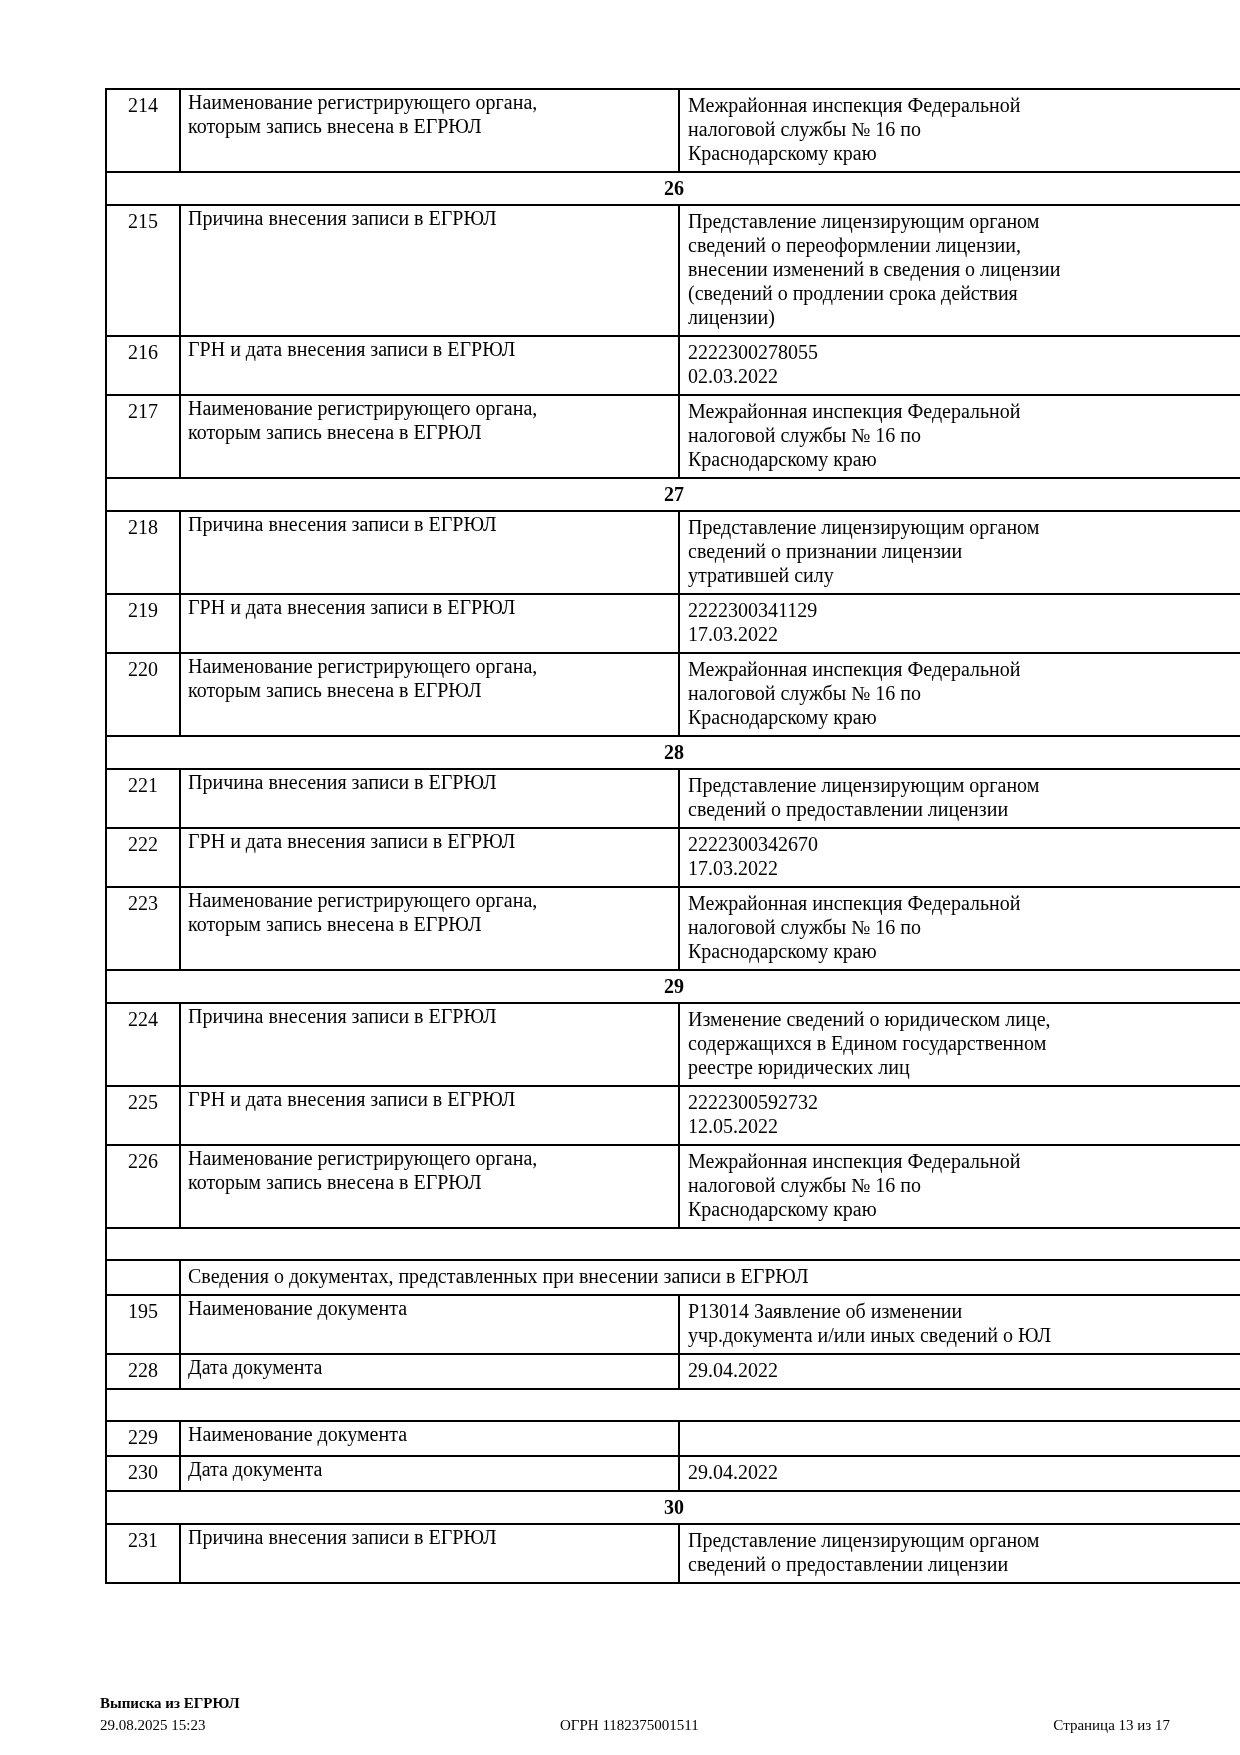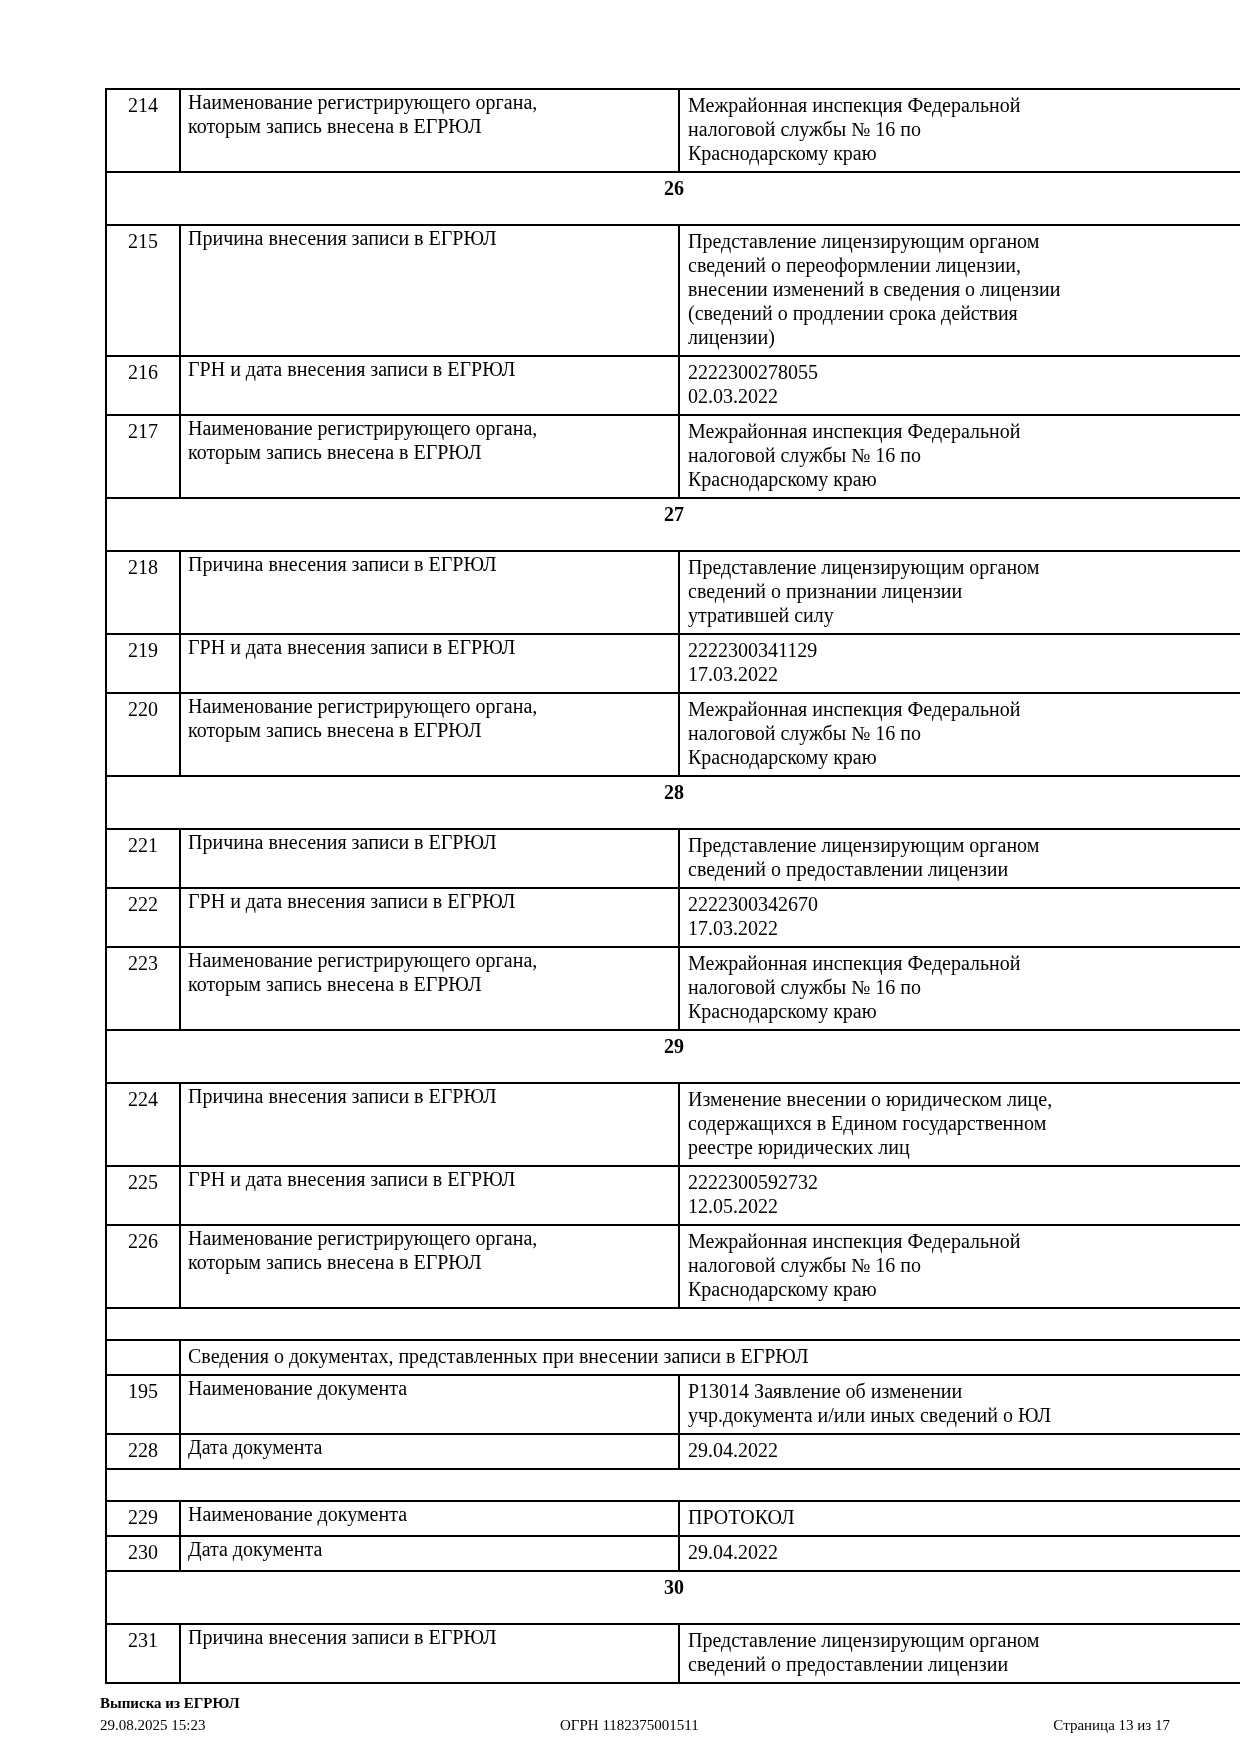--- a/index.html
+++ b/index.html
@@ -41,21 +41,21 @@
   }
   .c3 {
     flex: 1;
     padding: 3px 6px 6px 8px;
     white-space: pre-line;
   }
   .section .sec {
     flex: 1;
     text-align: center;
     font-weight: bold;
-    padding: 3px 0 24px 0;
+    padding: 3px 0 4px 0;
   }
   .spacer { height: 30px; }
   .cw {
     flex: 1;
     padding: 3px 6px 6px 7px;
     white-space: pre-line;
   }
   .footer {
     position: absolute;
     left: 100px;
@@ -157,21 +157,21 @@
         <div class="c3">Межрайонная инспекция Федеральной
 налоговой службы № 16 по
 Краснодарскому краю</div>
       </div>
       <div class="row section">
         <div class="sec">29</div>
       </div>
       <div class="row entry">
         <div class="c1">224</div>
         <div class="c2">Причина внесения записи в ЕГРЮЛ</div>
-        <div class="c3">Изменение внесении о юридическом лице,
+        <div class="c3">Изменение сведений о юридическом лице,
 содержащихся в Едином государственном
 реестре юридических лиц</div>
       </div>
       <div class="row entry">
         <div class="c1">225</div>
         <div class="c2">ГРН и дата внесения записи в ЕГРЮЛ</div>
         <div class="c3">2222300592732
 12.05.2022</div>
       </div>
       <div class="row entry">
@@ -195,21 +195,20 @@
       </div>
       <div class="row entry">
         <div class="c1">228</div>
         <div class="c2">Дата документа</div>
         <div class="c3">29.04.2022</div>
       </div>
       <div class="row spacer"></div>
       <div class="row entry">
         <div class="c1">229</div>
         <div class="c2">Наименование документа</div>
-        <div class="c3">ПРОТОКОЛ</div>
       </div>
       <div class="row entry">
         <div class="c1">230</div>
         <div class="c2">Дата документа</div>
         <div class="c3">29.04.2022</div>
       </div>
       <div class="row section">
         <div class="sec">30</div>
       </div>
       <div class="row entry">

